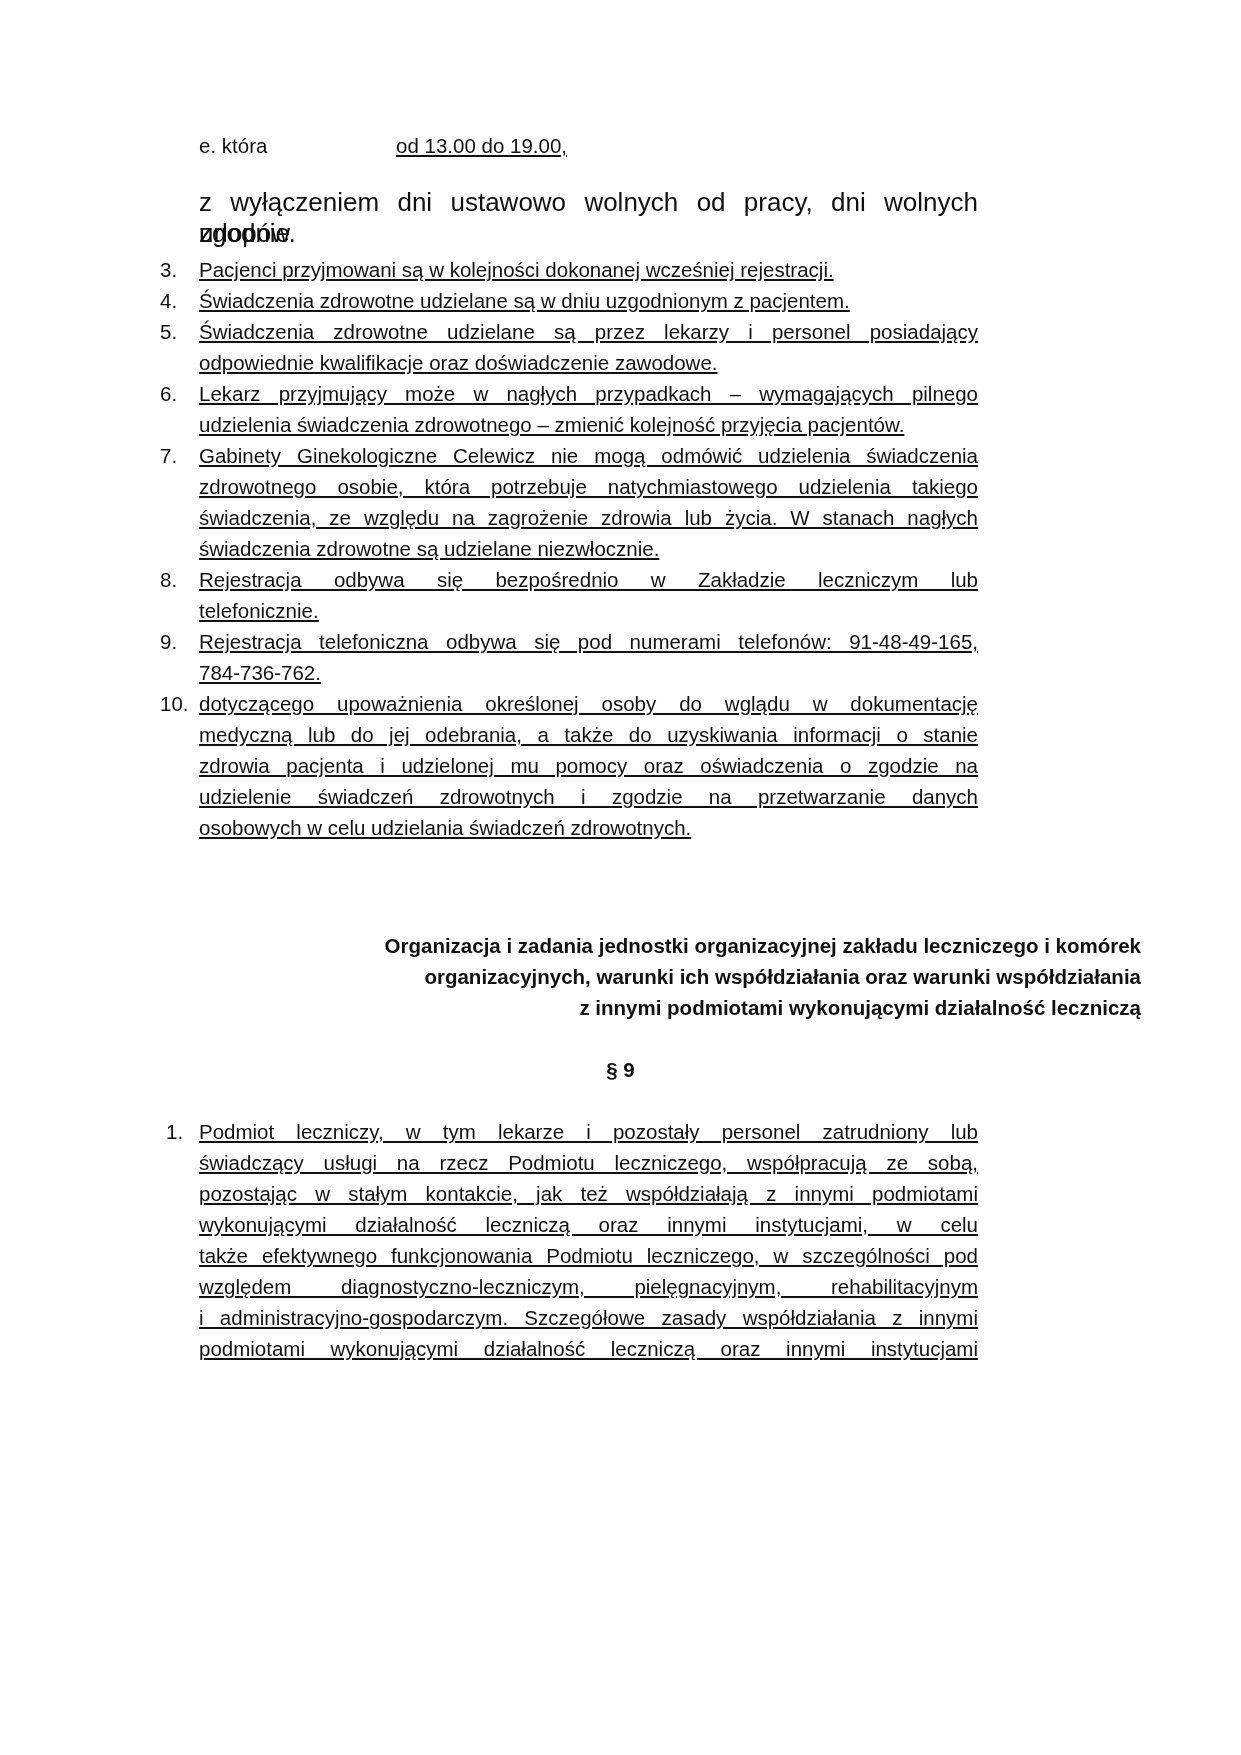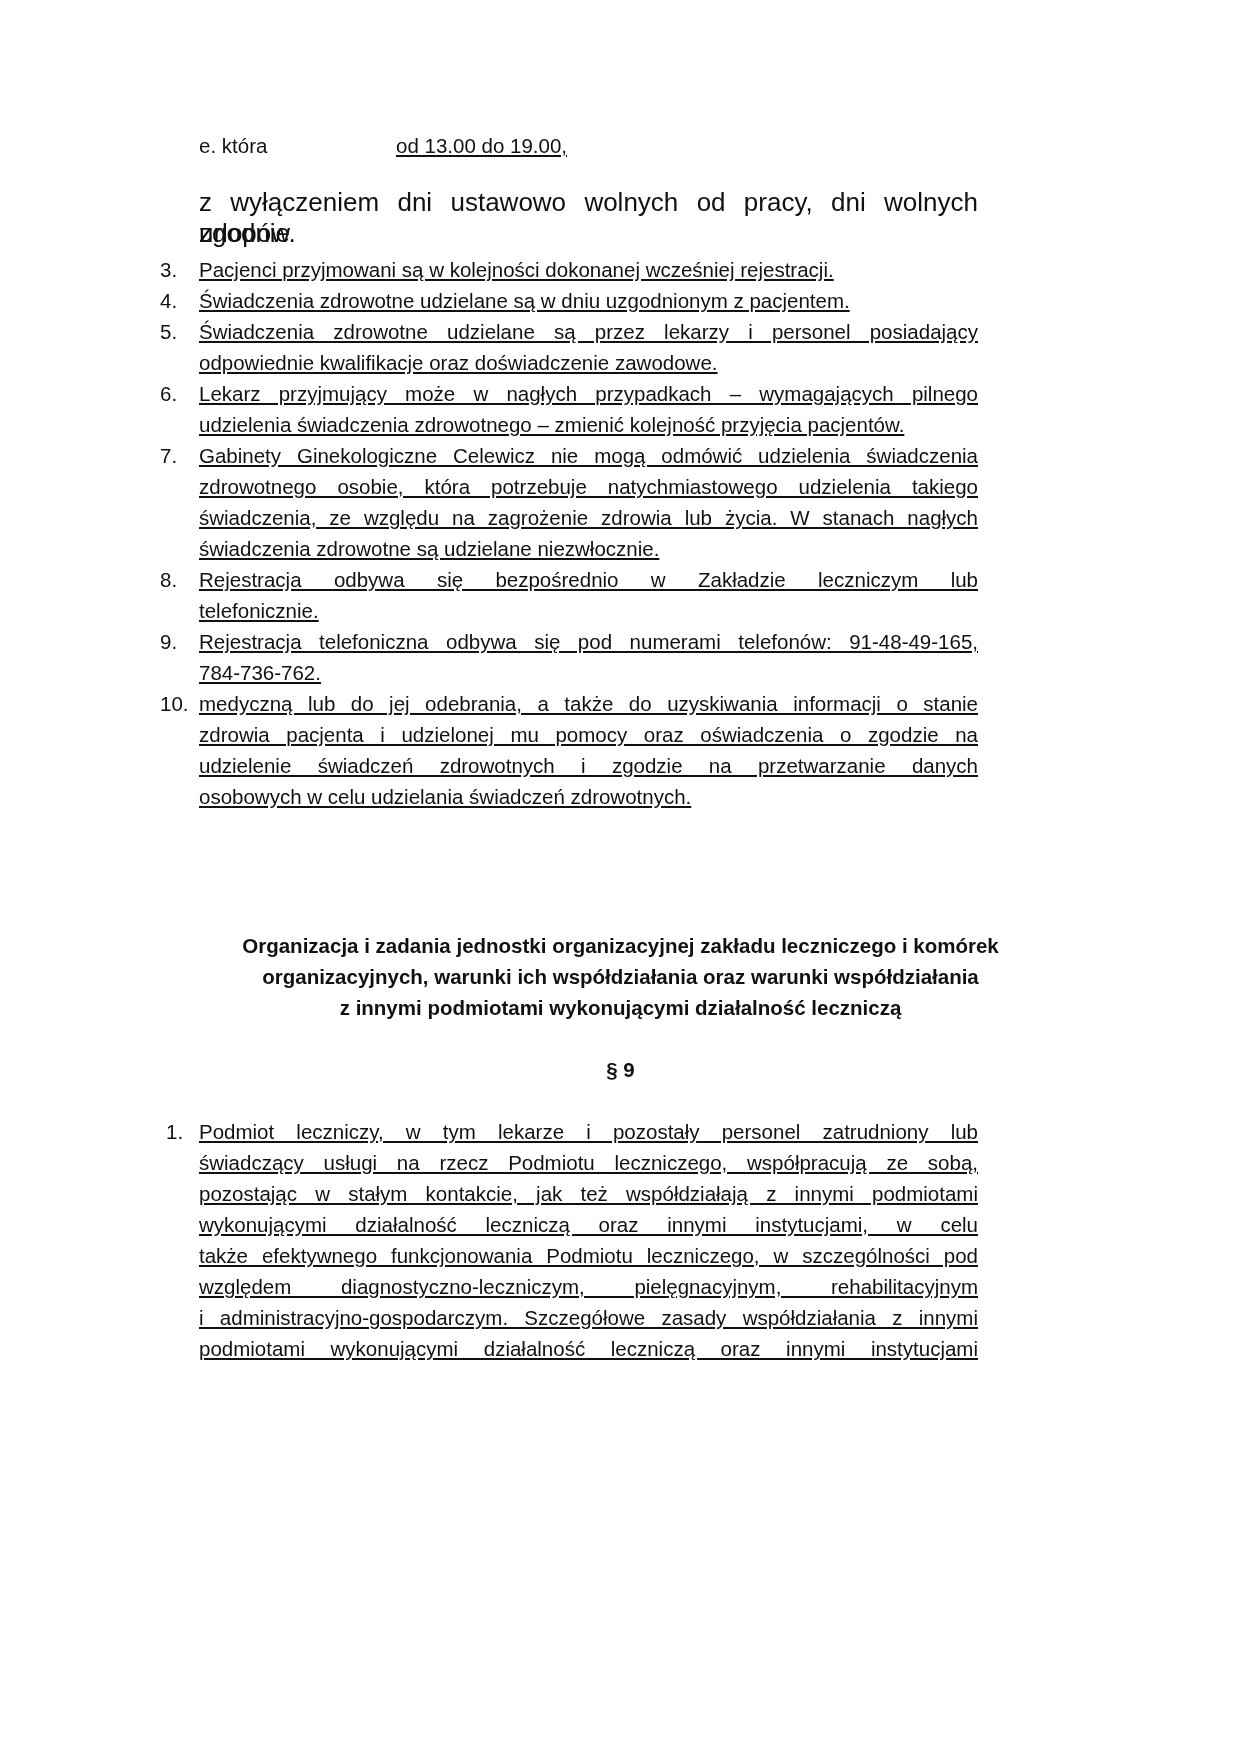--- a/index.html
+++ b/index.html
@@ -28,20 +28,21 @@
       width: 779px;
       font-size: 26px;
       line-height: 31px;
       text-align: justify;
       margin-top: 26px;
     }
     .line {
       display: block;
       height: 31px;
       white-space: nowrap;
+      text-align: right;
     }
     .justify-line {
       text-align: justify;
       text-align-last: justify;
       white-space: normal;
     }
     .left-line {
       text-align: left;
     }
     .tab-item {
@@ -164,20 +165,21 @@
       <span class="list-num" style="left:160px;">9.</span>
       <div class="list-body">
         <span class="line justify-line">Rejestracja telefoniczna odbywa się pod numerami telefonów: 91-48-49-165,</span>
         <span class="line left-line">784-736-762.</span>
       </div>
     </div>
 
     <div class="list-item" style="top:688px;">
       <span class="list-num" style="left:160px;">10.</span>
       <div class="list-body">
+        <span class="line justify-line">dotyczącego upoważnienia określonej osoby do wglądu w dokumentację</span>
         <span class="line justify-line">medyczną lub do jej odebrania, a także do uzyskiwania informacji o stanie</span>
         <span class="line justify-line">zdrowia pacjenta i udzielonej mu pomocy oraz oświadczenia o zgodzie na</span>
         <span class="line justify-line">udzielenie świadczeń zdrowotnych i zgodzie na przetwarzanie danych</span>
         <span class="line left-line">osobowych w celu udzielania świadczeń zdrowotnych.</span>
       </div>
     </div>
   </div>
 
   <div class="heading" style="top:930px;">
     <span class="line">Organizacja i zadania jednostki organizacyjnej zakładu leczniczego i komórek</span>

